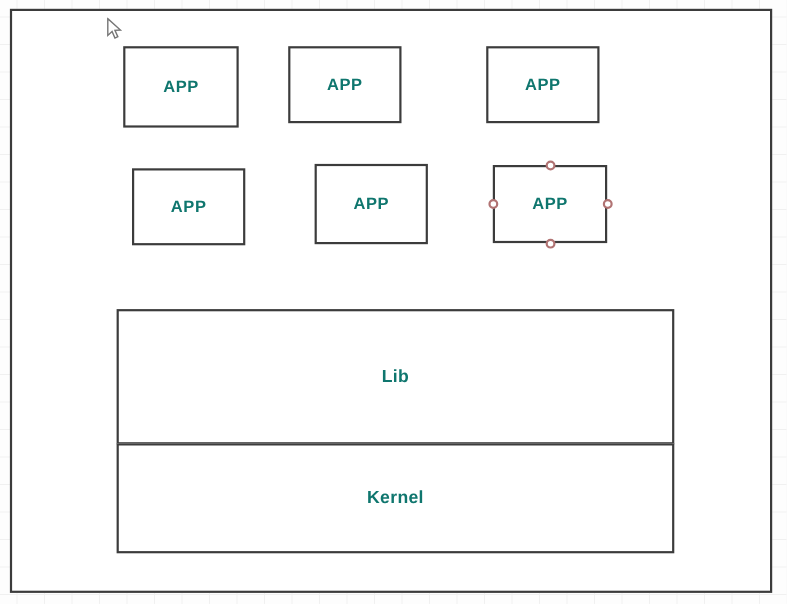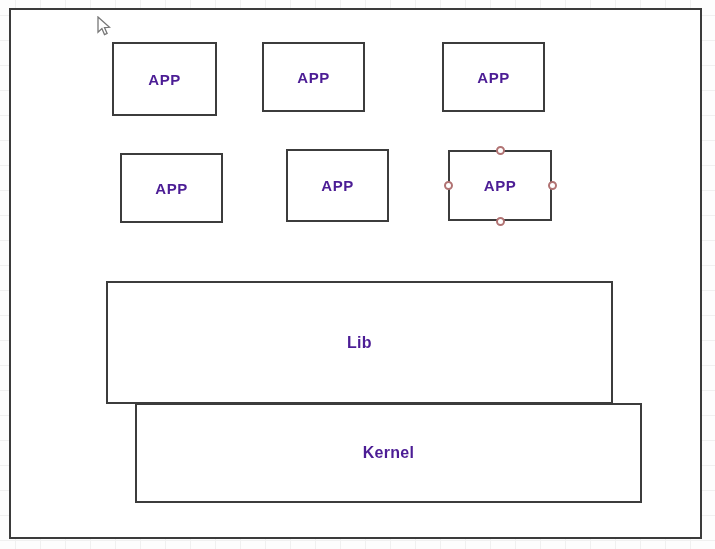--- a/index.html
+++ b/index.html
@@ -21,35 +21,35 @@
     border: 2px solid #3b3b3b;
     background: #ffffff;
   }
   .shape {
     position: absolute;
     border: 2px solid #3c3c3c;
     background: #ffffff;
     display: flex;
     align-items: center;
     justify-content: center;
-    color: #4c1d95;
+    color: #0f766e;
     font-weight: 700;
   }
   .app-box { font-size: 15px; letter-spacing: 0.5px; }
   .layer-box { font-size: 16px; letter-spacing: 0.3px; }
 
   .app-1 { left: 112px; top: 42px;  width: 105px; height: 74px; }
   .app-2 { left: 262px; top: 42px;  width: 103px; height: 70px; }
   .app-3 { left: 442px; top: 42px;  width: 103px; height: 70px; }
   .app-4 { left: 120px; top: 153px; width: 103px; height: 70px; }
   .app-5 { left: 286px; top: 149px; width: 103px; height: 73px; }
   .app-6 { left: 448px; top: 150px; width: 104px; height: 71px; }
 
   .layer-lib    { left: 106px; top: 281px; width: 507px; height: 123px; }
-  .layer-kernel { left: 106px; top: 403px; width: 507px; height: 100px; margin-left: 29px; }
+  .layer-kernel { left: 106px; top: 403px; width: 507px; height: 100px; }
 
   .handle {
     position: absolute;
     width: 9px; height: 9px;
     border: 2px solid #b17373;
     background: #ffffff;
     border-radius: 50%;
     z-index: 3;
   }
   .handle-top    { left: calc(50% - 4.5px); top: -6.5px; }

